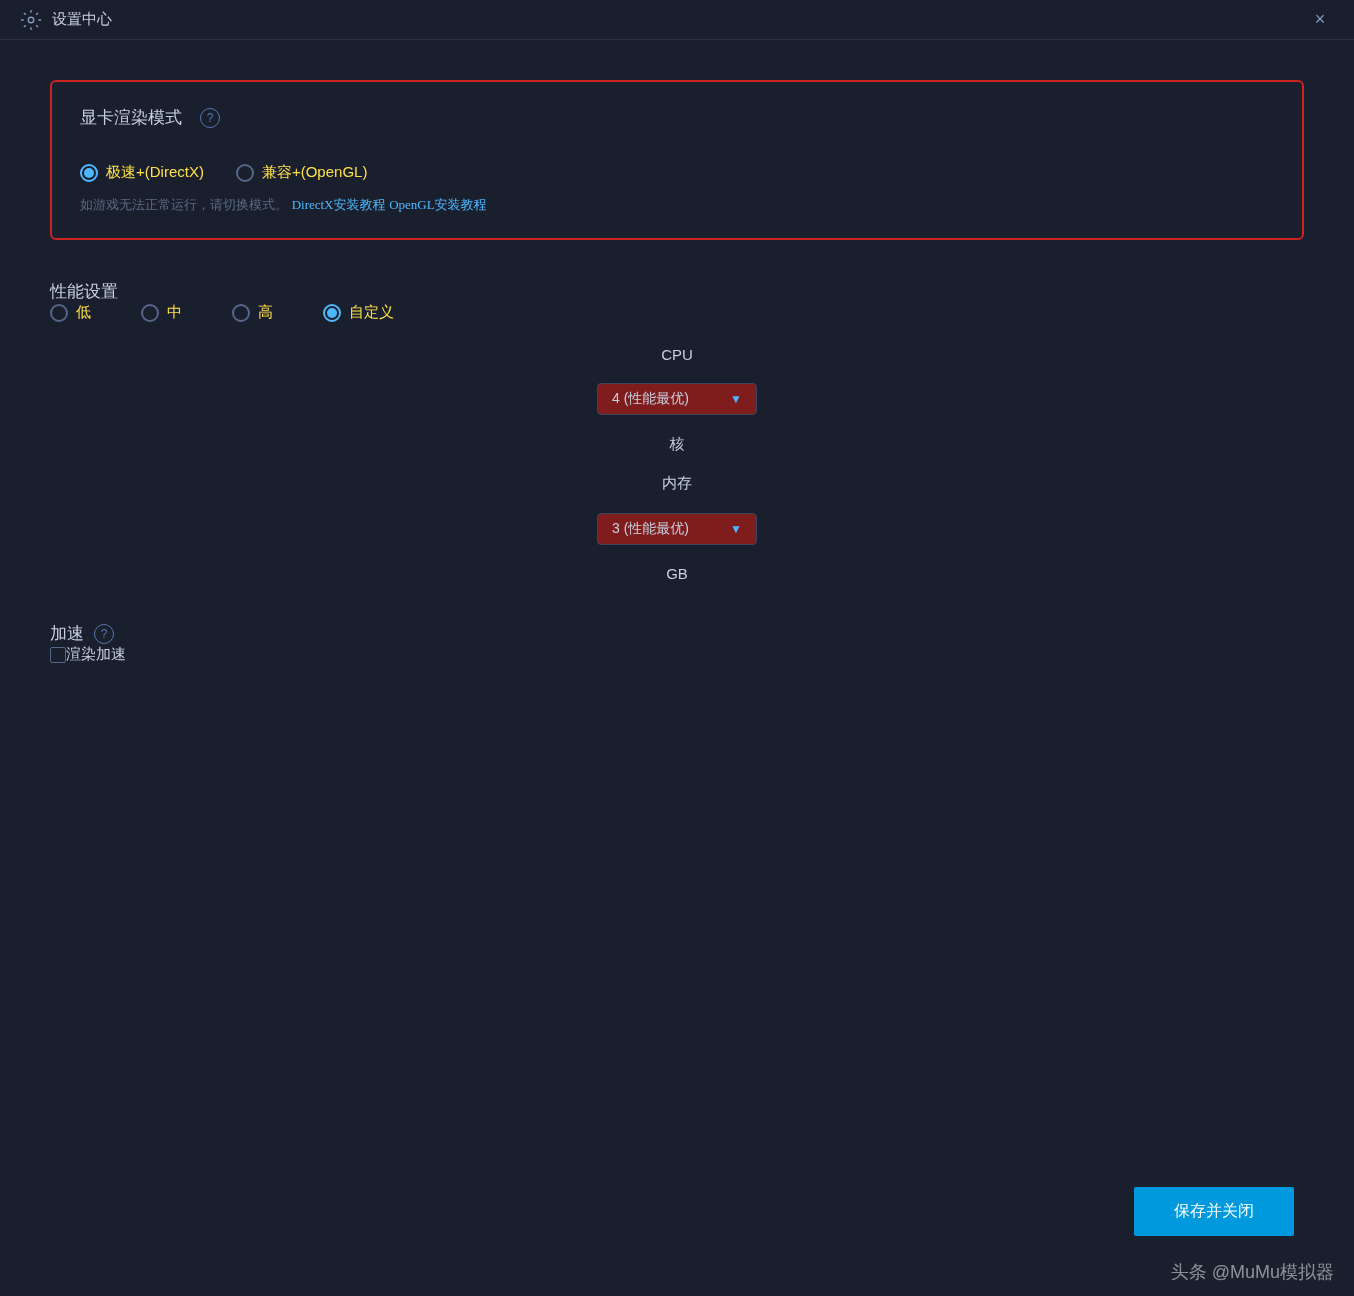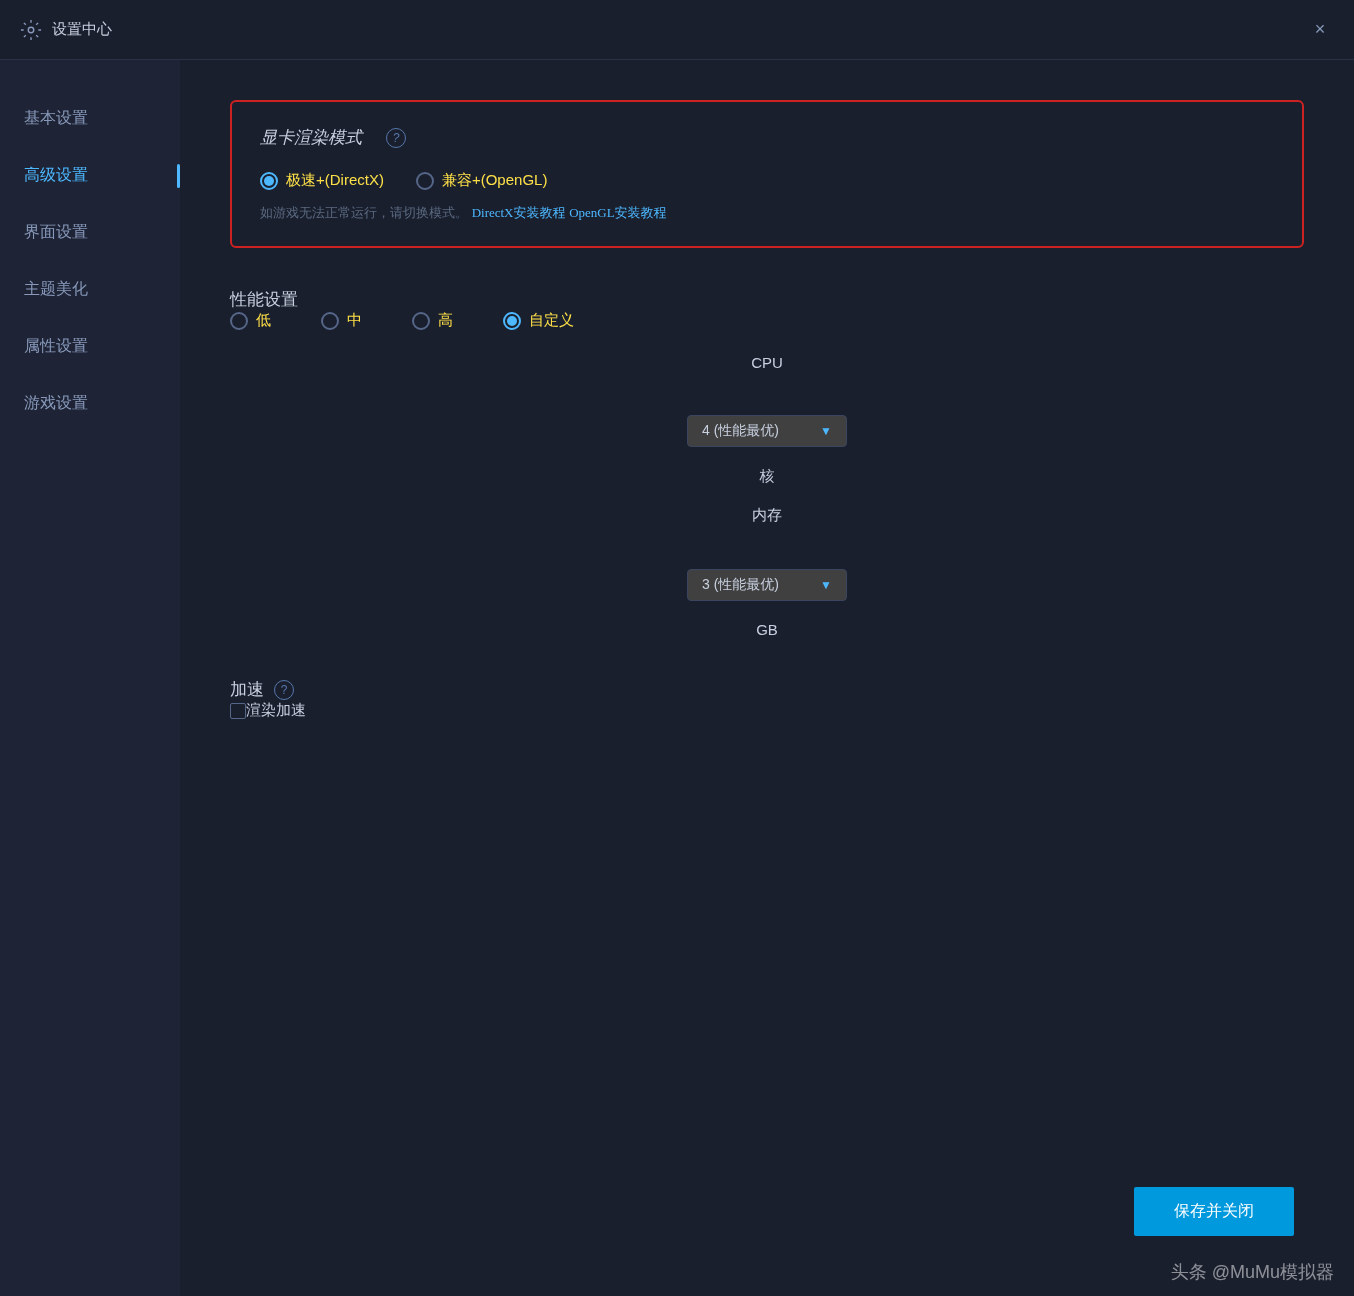--- a/index.html
+++ b/index.html
@@ -10,21 +10,21 @@
       font-family: 'Microsoft YaHei', SimHei, sans-serif;
       color: #c8d0e0;
       overflow: hidden;
     }
 
     
     .title-bar {
       display: flex;
       align-items: center;
       justify-content: space-between;
-      height: 60px;
+      height: 40px;
       background: #1a1f2e;
       padding: 0 20px;
       border-bottom: 1px solid #2a3045;
     }
     .title-bar-left {
       display: flex;
       align-items: center;
       gap: 10px;
     }
     .title-bar-icon {
@@ -98,25 +98,24 @@
     
     .gpu-box {
       border: 2px solid #cc2222;
       border-radius: 6px;
       padding: 24px 28px;
       margin-bottom: 40px;
     }
     .section-title {
       display: flex;
       align-items: center;
-      gap: 24px;
+      gap: 18px;
       font-size: 17px;
       color: #c8d0e0;
-      margin-bottom: 22px;
-      font-style: italic;
+      margin-bottom: 34px;
     }
     .help-icon {
       display: inline-flex;
       align-items: center;
       justify-content: center;
       width: 20px;
       height: 20px;
       border-radius: 50%;
       border: 1.5px solid #5577aa;
       color: #5577aa;
@@ -194,28 +193,27 @@
     }
     .label-text {
       font-size: 15px;
       color: #c8d0e0;
     }
 
     
     .dropdown {
       display: flex;
       align-items: center;
-      background: #404040;
+      background: #7f1d1d;
       border: 1px solid #3a4560;
       border-radius: 4px;
       padding: 6px 14px;
       cursor: pointer;
       gap: 10px;
       min-width: 160px;
-      margin-top: 24px;
     }
     .dropdown-text {
       font-size: 14px;
       color: #c8d0e0;
       flex: 1;
     }
     .dropdown-arrow {
       color: #4db8ff;
       font-size: 12px;
     }
@@ -283,40 +281,20 @@
       <circle cx="12" cy="12" r="3"></circle>
       <path d="M12 1v3M12 20v3M4.22 4.22l2.12 2.12M17.66 17.66l2.12 2.12M1 12h3M20 12h3M4.22 19.78l2.12-2.12M17.66 6.34l2.12-2.12"></path>
     </svg>
     <span class="title-bar-text">设置中心</span>
   </div>
   <div class="close-btn">×</div>
 </div>
 
 <div class="main-layout">
 
-  <div class="sidebar">
-    <div class="sidebar-item">
-      <span>基本设置</span>
-    </div>
-    <div class="sidebar-item active">
-      <span>高级设置</span>
-    </div>
-    <div class="sidebar-item">
-      <span>界面设置</span>
-    </div>
-    <div class="sidebar-item">
-      <span>主题美化</span>
-    </div>
-    <div class="sidebar-item">
-      <span>属性设置</span>
-    </div>
-    <div class="sidebar-item">
-      <span>游戏设置</span>
-    </div>
-  </div>
 
   <div class="content">
 
     <div class="gpu-box">
       <div class="section-title">
         <span>显卡渲染模式</span>
         <span class="help-icon">?</span>
       </div>
       <div class="radio-group">
         <label class="radio-option">

